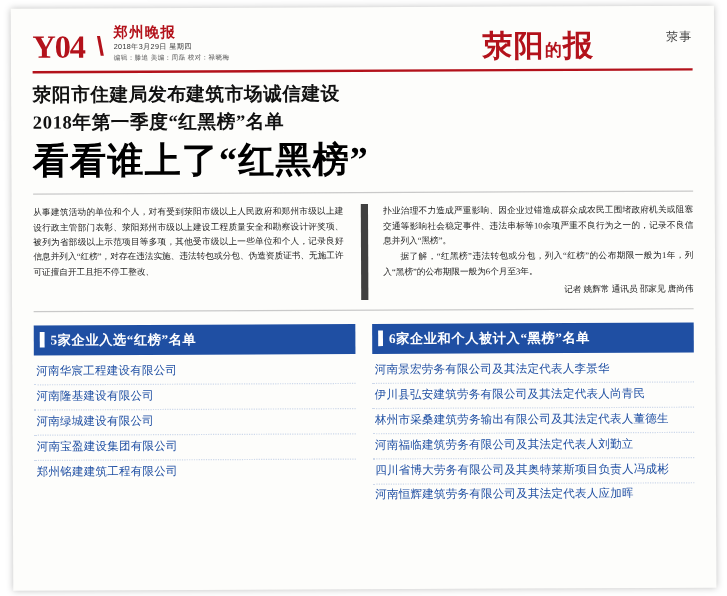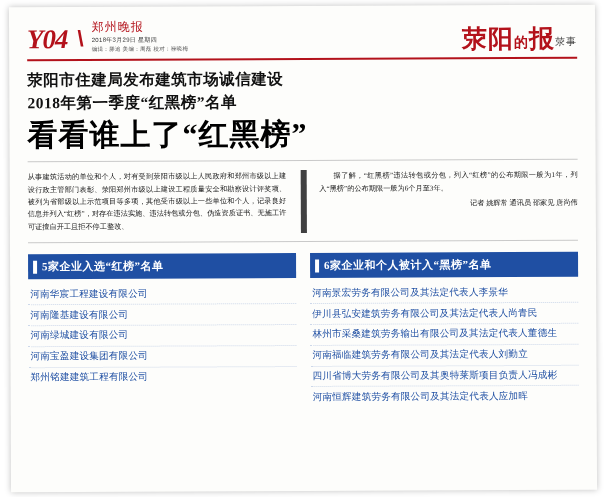--- a/index.html
+++ b/index.html
@@ -46,55 +46,55 @@
   }
   .page-no {
     font-family: "Liberation Serif", serif;
     font-size: 27px;
     font-weight: bold;
     color: #b3121b;
     letter-spacing: -1px;
     line-height: 1;
     position: relative;
     padding-right: 2px;
-    font-style: italic;
   }
   .slash {
     color: #b3121b;
     font-size: 22px;
     line-height: 1;
     font-weight: bold;
     transform: translateY(-3px);
   }
   .masthead-meta { line-height: 1.25; transform: translateY(-1px); }
   .paper-name-sm {
     font-family: "Liberation Serif", serif;
     font-size: 12px;
-    font-weight: normal;
+    font-weight: bold;
     color: #b3121b;
     letter-spacing: 1px;
   }
   .meta-line1 {
     font-size: 6px; color: #333; letter-spacing: .3px; margin-top: 2px;
   }
   .meta-line2 {
     font-size: 5.5px; color: #555; letter-spacing: .3px; margin-top: 1px;
   }
   .masthead-right {
-    display: flex; align-items: flex-end; gap: 0;
+    display: flex; align-items: flex-start; gap: 15px;
   }
   .paper-title {
     font-family: "Liberation Serif", serif;
     font-size: 25px; font-weight: bold; color: #b3121b;
     letter-spacing: 1px; line-height: 1;
   }
   .paper-title .small { font-size: 14px; }
   .section-name {
     font-size: 10px; color: #444; letter-spacing: 1px;
     transform: translateY(-2px);
+    margin-left: 45px;
   }
 
   
   .headline-block {
     border-bottom: 1px solid #c9c9c9;
     padding: 8px 0 10px 0;
   }
   .shoulder {
     font-family: "Liberation Serif", serif;
     font-size: 15.5px; font-weight: bold; color: #111;
@@ -196,20 +196,21 @@
           <span class="l2">2018年第一季度“红黑榜”名单</span>
         </div>
         <div class="main-headline">看看谁上了“红黑榜”</div>
       </div>
 
       <div class="body-cols">
         <div class="col">
           <p class="lead">从事建筑活动的单位和个人，对有受到荥阳市级以上人民政府和郑州市级以上建设行政主管部门表彰、荥阳郑州市级以上建设工程质量安全和勘察设计评奖项、被列为省部级以上示范项目等多项，其他受市级以上一些单位和个人，记录良好信息并列入“红榜”，对存在违法实施、违法转包或分包、伪造资质证书、无施工许可证擅自开工且拒不停工整改、</p>
         </div>
         <div class="col">
+          <p class="lead">扑业治理不力造成严重影响、因企业过错造成群众成农民工围堵政府机关或阻塞交通等影响社会稳定事件、违法串标等10余项严重不良行为之一的，记录不良信息并列入“黑榜”。</p>
           <p>据了解，“红黑榜”违法转包或分包，列入“红榜”的公布期限一般为1年，列入“黑榜”的公布期限一般为6个月至3年。</p>
           <p class="byline">记者 姚辉常 通讯员 邵家见 唐尚伟</p>
         </div>
       </div>
 
       <div class="lists">
         <div class="list-col">
           <div class="list-head">5家企业入选“红榜”名单</div>
           <div class="list-body">
             <div class="list-item">河南华宸工程建设有限公司</div>

